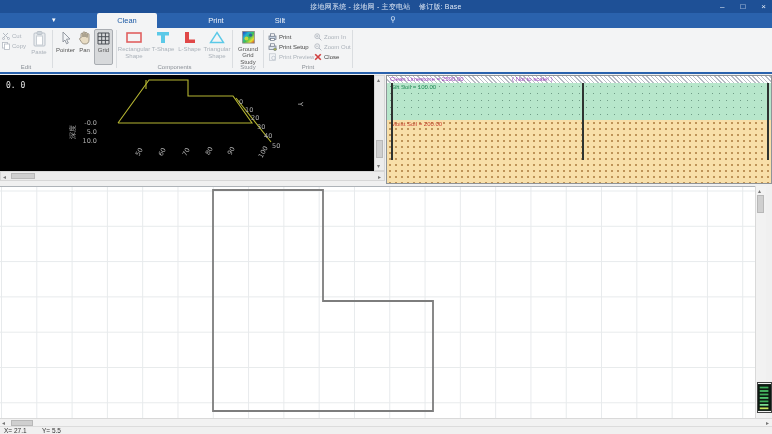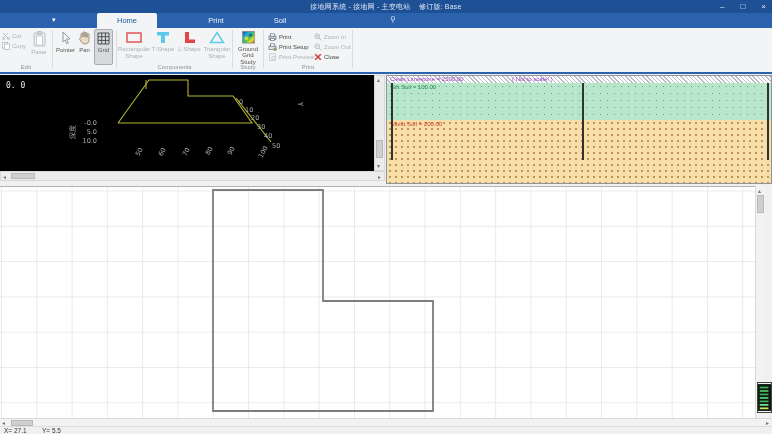--- a/index.html
+++ b/index.html
@@ -75,23 +75,23 @@
     </div>
     <div class="win-controls">
       <span class="win-btn">–</span>
       <span class="win-btn">□</span>
       <span class="win-btn">×</span>
     </div>
   </div>
 
   <div class="tabrow">
     <span class="app-dd">▾</span>
-    <div class="tab active" style="left:97px;width:60px;">Home</div>
+    <div class="tab active" style="left:97px;width:60px;">Clean</div>
     <div class="tab" style="left:190px;width:52px;">Print</div>
-    <div class="tab" style="left:256px;width:48px;">Soil</div>
+    <div class="tab" style="left:256px;width:48px;">Silt</div>
     <span class="pin">⚲</span>
   </div>
 
   <div class="ribbon">
 
     <div class="grp" style="left:0;width:52px;">
       <div class="sbtn disabled" style="left:2px;top:3px;">
         <svg class="ic" width="8" height="8" viewBox="0 0 8 8">
             <g stroke="#b4bac2" stroke-width="1" fill="none">
               <line x1="1" y1="1" x2="6" y2="6"></line>

